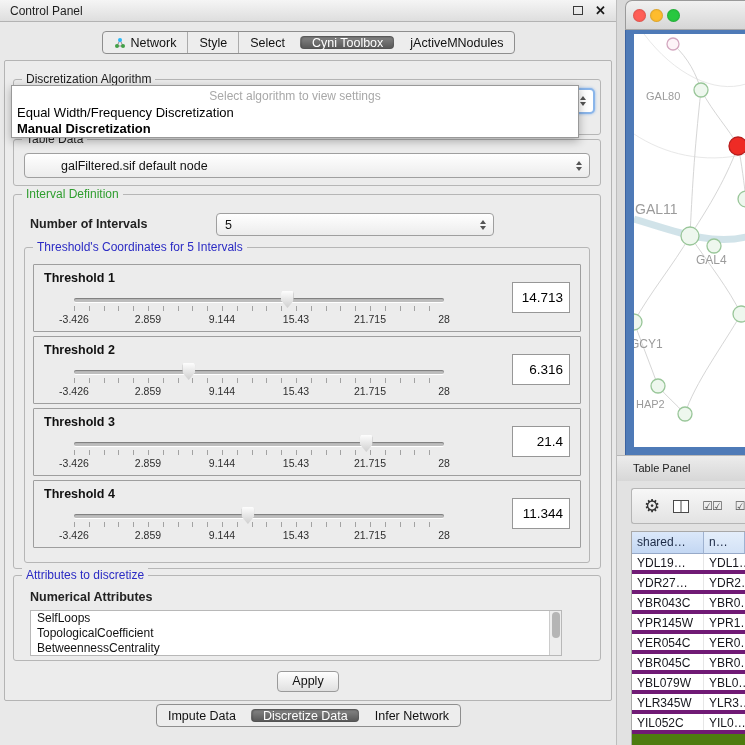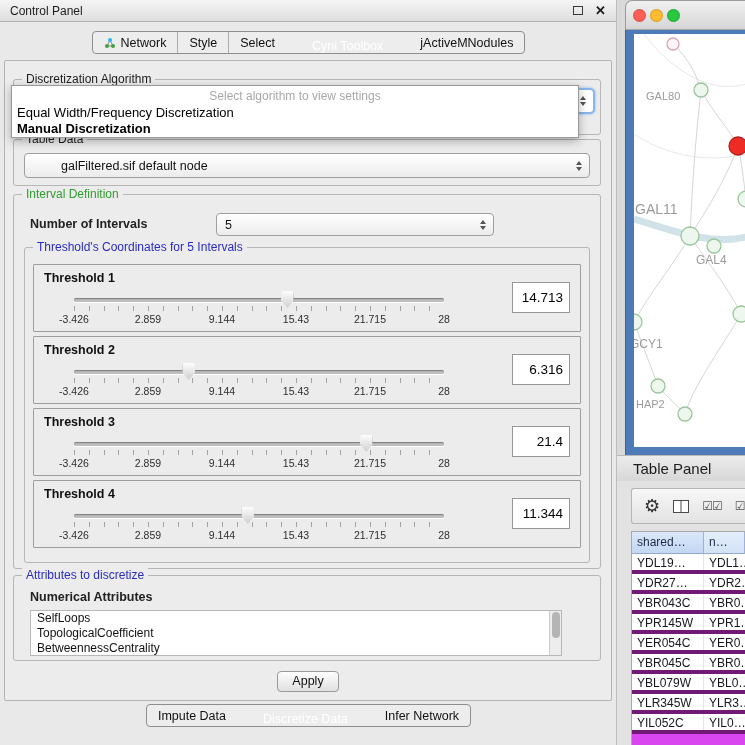--- a/index.html
+++ b/index.html
@@ -11,21 +11,21 @@
   .cp-titlebar { position:absolute; left:0; top:0; right:0; height:22px; background:linear-gradient(#f5f5f5,#dedede); border-bottom:1px solid #b3b3b3; display:flex; align-items:center; padding:0 10px; font-size:12px; }
   .cp-title { flex:1; color:#1d1d1d; }
   .win-restore { width:10px; height:9px; border:1.5px solid #3a3a3a; margin-right:12px; background:transparent; }
   .win-close { font-size:13px; font-weight:bold; color:#1a1a1a; line-height:1; }
 
   .top-tabbar { position:absolute; left:0; top:31px; width:617px; display:flex; justify-content:center; }
   .bottom-tabbar { position:absolute; left:0; top:704px; width:617px; display:flex; justify-content:center; }
   .segmented { display:inline-flex; align-items:stretch; border:1px solid #8e8e8e; border-radius:4px; background:#ededed; height:23px; overflow:hidden; }
   .segment { display:flex; align-items:center; gap:5px; padding:0 11px; font-size:12.5px; color:#111; border-left:1px solid #ababab; white-space:nowrap; cursor:default; }
   .segment:first-child { border-left:none; }
-  .segment.selected { background:linear-gradient(#878787,#555555); color:#fff; border-radius:4px; margin:14px; box-shadow:inset 0 1px 2px rgba(0,0,0,.45); border-left-color:transparent; }
+  .segment.selected { background:linear-gradient(#878787,#555555); color:#fff; border-radius:4px; margin:4px; box-shadow:inset 0 1px 2px rgba(0,0,0,.45); border-left-color:transparent; }
   .segment.selected + .segment { border-left-color:transparent; }
 
   .cp-main { position:absolute; left:4px; top:60px; width:608px; height:641px; border:1px solid #b4b4b4; border-radius:2px; background:#ececec; }
 
   
   .group { position:absolute; border:1px solid #b6b6b6; border-radius:3px; }
   .gtitle { position:absolute; top:-8px; left:8px; background:#ececec; padding:0 4px; font-size:12px; white-space:nowrap; }
   .gtitle.black { color:#1d1d1d; }
   .gtitle.green { color:#2f9e2f; }
   .gtitle.blue { color:#2b2bc4; }
@@ -65,26 +65,26 @@
   .apply-btn { position:absolute; left:50%; transform:translateX(-50%); top:610px; width:62px; height:21px; border:1px solid #9a9a9a; border-radius:4px; background:linear-gradient(#fefefe,#e0e0e0); font-size:12.5px; text-align:center; line-height:19px; color:#111; }
 
   
   .network-window { position:absolute; left:625px; top:0; width:120px; height:455px; }
   .net-titlebar { position:absolute; left:0; top:0; right:0; height:30px; background:linear-gradient(#f1f1f1,#d6d6d6); border-top-left-radius:7px; border-left:1px solid #9a9a9a; border-top:1px solid #9a9a9a; border-bottom:1px solid #a6a6a6; display:flex; align-items:center; padding-left:7px; gap:4px; }
   .tl { width:13px; height:13px; border-radius:50%; box-shadow:inset 0 0 2px rgba(0,0,0,.35); }
   .net-frame { position:absolute; left:0; top:30px; right:0; bottom:0; background:#4e7ab7; border-left:1px solid #3b62a0; }
   .net-canvas { position:absolute; left:8px; top:4px; right:0; bottom:8px; background:#fff; overflow:hidden; }
 
   
-  .table-panel-title { position:absolute; left:617px; top:455px; width:128px; height:28px; background:linear-gradient(#ececec,#d6d6d6); border-top:1px solid #b8b8b8; border-bottom:1px solid #b8b8b8; font-size:15px; line-height:25px; padding-left:16px; color:#1d1d1d; }
+  .table-panel-title { position:absolute; left:617px; top:455px; width:128px; height:28px; background:linear-gradient(#ececec,#d6d6d6); border-top:1px solid #b8b8b8; border-bottom:1px solid #b8b8b8; font-size:11px; line-height:25px; padding-left:16px; color:#1d1d1d; }
   .table-panel { position:absolute; left:617px; top:481px; width:128px; height:264px; background:#e2e2e2; }
   .tp-toolbar { position:absolute; left:14px; top:7px; right:0; height:36px; background:linear-gradient(#f7f7f7,#e3e3e3); border:1px solid #b5b5b5; border-right:none; border-radius:3px 0 0 3px; display:flex; align-items:center; padding-left:12px; gap:13px; }
   .gear-glyph { font-size:18px; color:#333; line-height:1; }
   .check-glyph { font-size:12px; color:#555; letter-spacing:-1px; white-space:nowrap; }
-  .node-table { position:absolute; left:14px; top:50px; right:0; bottom:0; background:#d946ef; border:1px solid #a8a8a8; border-right:none; border-bottom:none; overflow:hidden; }
+  .node-table { position:absolute; left:14px; top:50px; right:0; bottom:0; background:#4d7c0f; border:1px solid #a8a8a8; border-right:none; border-bottom:none; overflow:hidden; }
   .thead { display:flex; height:22px; }
   .thc { font-size:12px; line-height:21px; padding-left:5px; color:#1c2a45; border-right:1px solid #9fb2d0; border-bottom:1px solid #97a9c8; white-space:nowrap; overflow:hidden; }
   .thc.c0 { width:72px; background:linear-gradient(#dbe8fa,#c3d7f3); }
   .thc.c1 { flex:1; background:linear-gradient(#e4eefb,#d3e2f6); }
   .trow { display:flex; height:20px; border-bottom:4px solid #701a75; background:#fff; }
   .tcell { font-size:12px; line-height:19px; padding-left:5px; color:#15151c; white-space:nowrap; overflow:hidden; }
   .tcell.c0 { width:72px; border-right:1px solid #e6e6e6; }
   .tcell.c1 { flex:1; }
 </style>
 </head>

